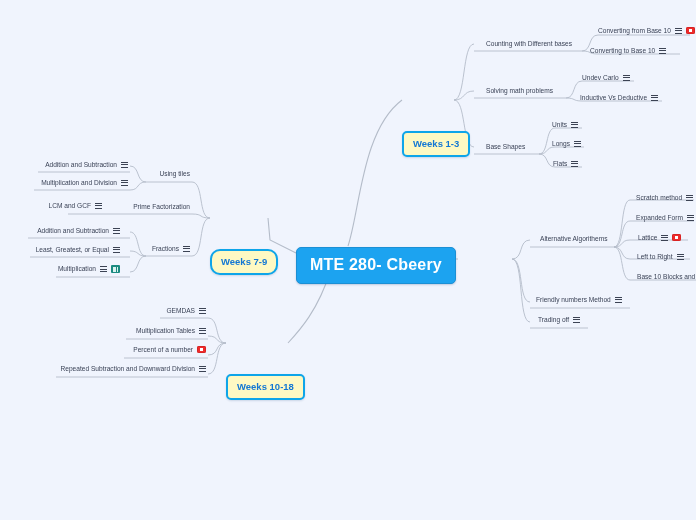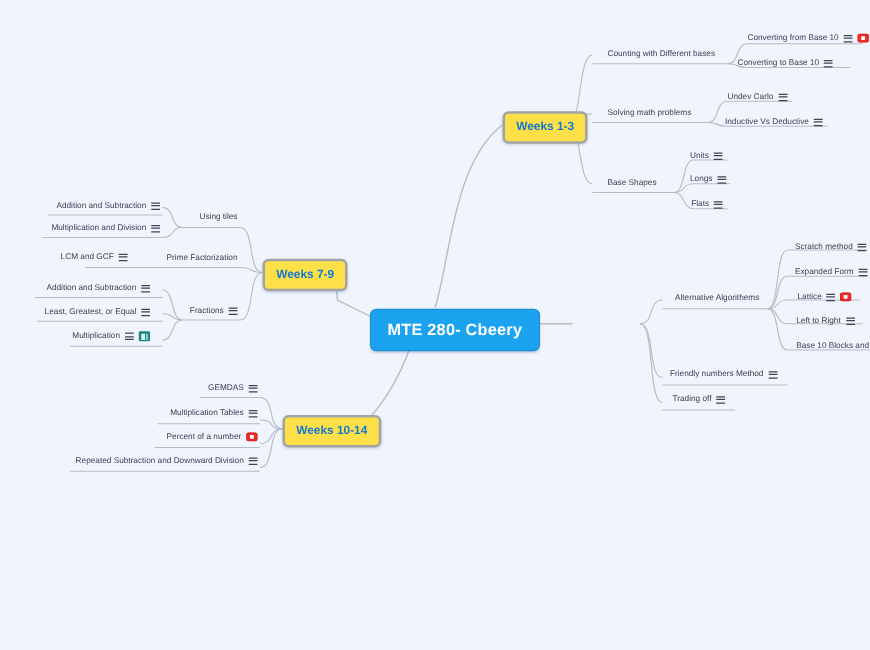--- a/index.html
+++ b/index.html
@@ -32,35 +32,36 @@
     box-sizing: border-box;
     white-space: nowrap;
   }
   
   .root {
     background: #1ca3f0;
     border: 1px solid #1b8fd4;
     border-radius: 5px;
     color: #ffffff;
     font-weight: bold;
-    font-size: 13px;
+    font-size: 16px;
     letter-spacing: 0.2px;
     padding: 8px 13px 9px 13px;
     box-shadow: 0 1px 2px rgba(20,60,120,0.22);
   }
   
   .branch {
-    background: #fde047;
-    border: 2px solid #a3a3a3;
+    background: #fef9c3;
+    border: 2px solid #0ea5e9;
     border-radius: 5px;
     color: #1277d4;
     font-weight: bold;
     font-size: 9.5px;
     padding: 5px 9px 6px 9px;
     box-shadow: 0 1px 2px rgba(20,60,120,0.16);
+    margin-top: 42px;
   }
   
   .leaf {
     display: flex;
     align-items: center;
     gap: 4px;
     font-size: 6.6px;
     color: #3a4256;
     padding: 1px 2px 2px 2px;
     line-height: 1.1;
@@ -225,26 +226,26 @@
 
   <div class="node root" style="left:296px; top:247px;">
     <span>MTE 280- Cbeery</span>
   </div>
 
   <div class="node branch" style="left:402px; top:89px;">
     <span>Weeks 1-3</span>
   </div>
 
 
-  <div class="node branch" style="left:210px; top:207px;">
+  <div class="node branch" style="left:210px; top:207px;border-radius:10px;">
     <span>Weeks 7-9</span>
   </div>
 
   <div class="node branch" style="left:226px; top:332px;">
-    <span>Weeks 10-14</span>
+    <span>Weeks 10-18</span>
   </div>
 
   <div class="node leaf" style="left:484px; top:39px;">
     <span class="leaf-label">Counting with Different bases</span>
   </div>
 
   <div class="node leaf" style="left:596px; top:26px;">
     <span class="leaf-label">Converting from Base 10</span>
     <span class="ic ic-note">
         <i></i>

